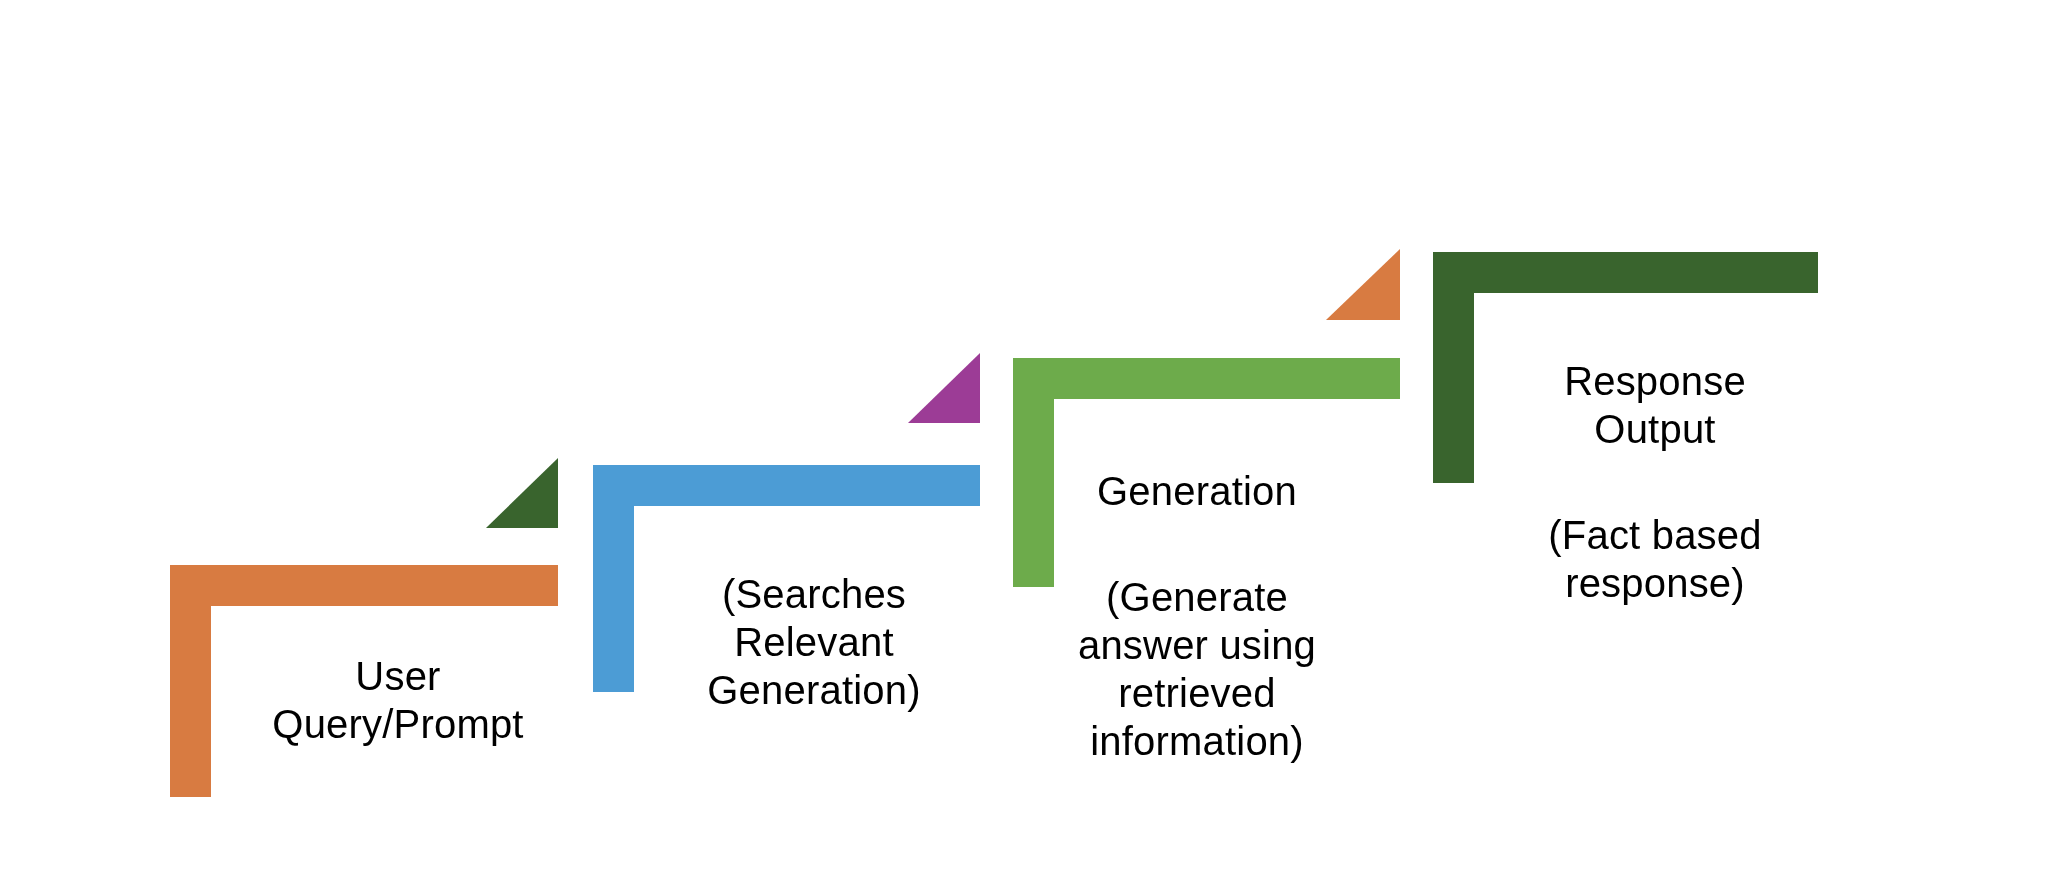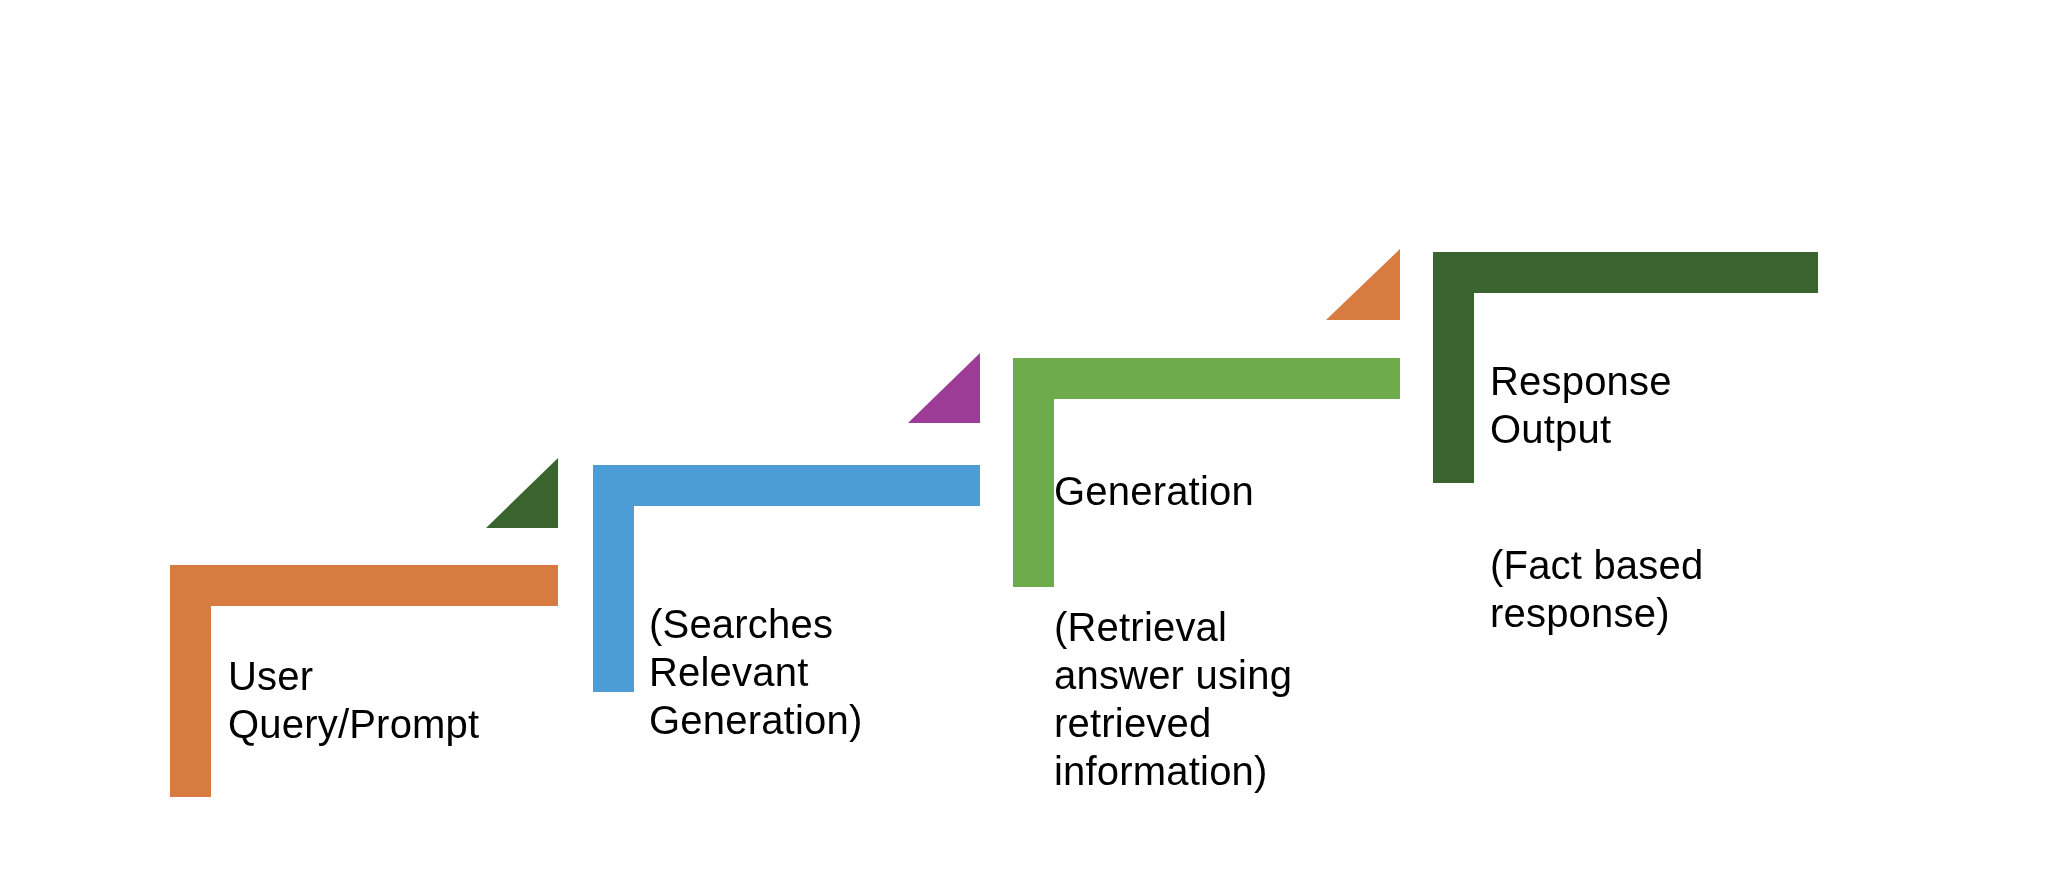--- a/index.html
+++ b/index.html
@@ -5,23 +5,23 @@
   html,body{margin:0;padding:0;}
   body{
     width:2046px;height:876px;background:#ffffff;position:relative;overflow:hidden;
     font-family:"Liberation Sans","DejaVu Sans",sans-serif;
   }
   .diagram{position:absolute;left:0;top:0;width:2046px;height:876px;}
   .bar{position:absolute;}
   .tri{position:absolute;clip-path:polygon(0 100%,100% 100%,100% 0);}
   .label{
     position:absolute;color:#000000;font-size:40px;line-height:48px;
-    letter-spacing:0.2px;white-space:pre-line;
+    letter-spacing:0.2px;white-space:pre-line;text-align:center;
   }
-  .subtitle{margin-top:40px;}
+  .subtitle{margin-top:10px;}
 </style>
 </head>
 <body>
 
 <div class="diagram">
 
   <section>
     <div class="bar" style="left: 170px; top: 565px; width: 41px; height: 232px; background-color: rgb(216, 123, 65);"></div>
     <div class="bar" style="left: 170px; top: 565px; width: 388px; height: 41px; background-color: rgb(216, 123, 65);"></div>
     <div class="label" style="left:228px;top:604px;width:340px">
@@ -40,23 +40,23 @@
 Relevant
 Generation)</div>
     </div>
   </section>
 
   <div class="tri" style="left: 908px; top: 353px; width: 72px; height: 70px; background-color: rgb(156, 60, 150);"></div>
 
   <section>
     <div class="bar" style="left: 1013px; top: 358px; width: 41px; height: 229px; background-color: rgb(109, 171, 75);"></div>
     <div class="bar" style="left: 1013px; top: 358px; width: 387px; height: 41px; background-color: rgb(109, 171, 75);"></div>
-    <div class="label" style="left:1054px;top:419px;width:330px">
+    <div class="label" style="left:1032px;top:419px;width:330px">
       <div class="title">Generation</div>
-      <div class="subtitle">(Retrieval
+      <div class="subtitle">(Generate
 answer using
 retrieved
 information)</div>
     </div>
   </section>
 
   <div class="tri" style="left: 1326px; top: 249px; width: 74px; height: 71px; background-color: rgb(216, 123, 65);"></div>
 
   <section>
     <div class="bar" style="left: 1433px; top: 252px; width: 41px; height: 231px; background-color: rgb(57, 100, 45);"></div>

